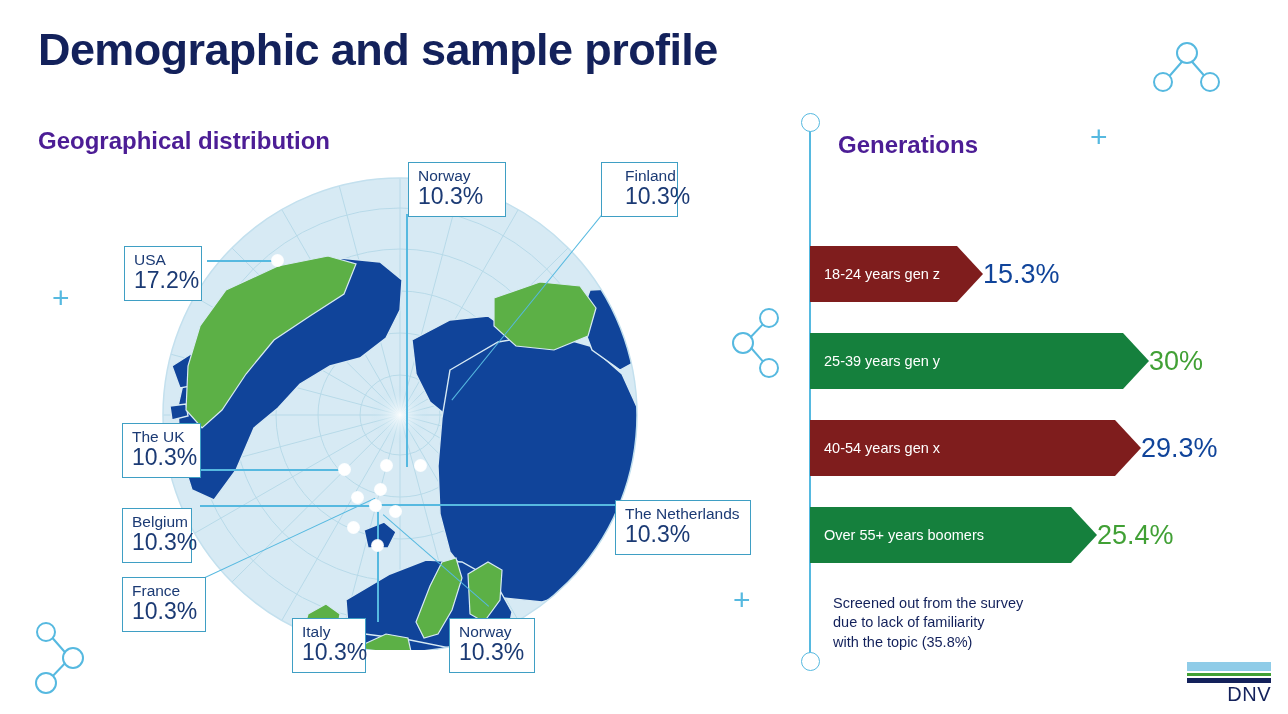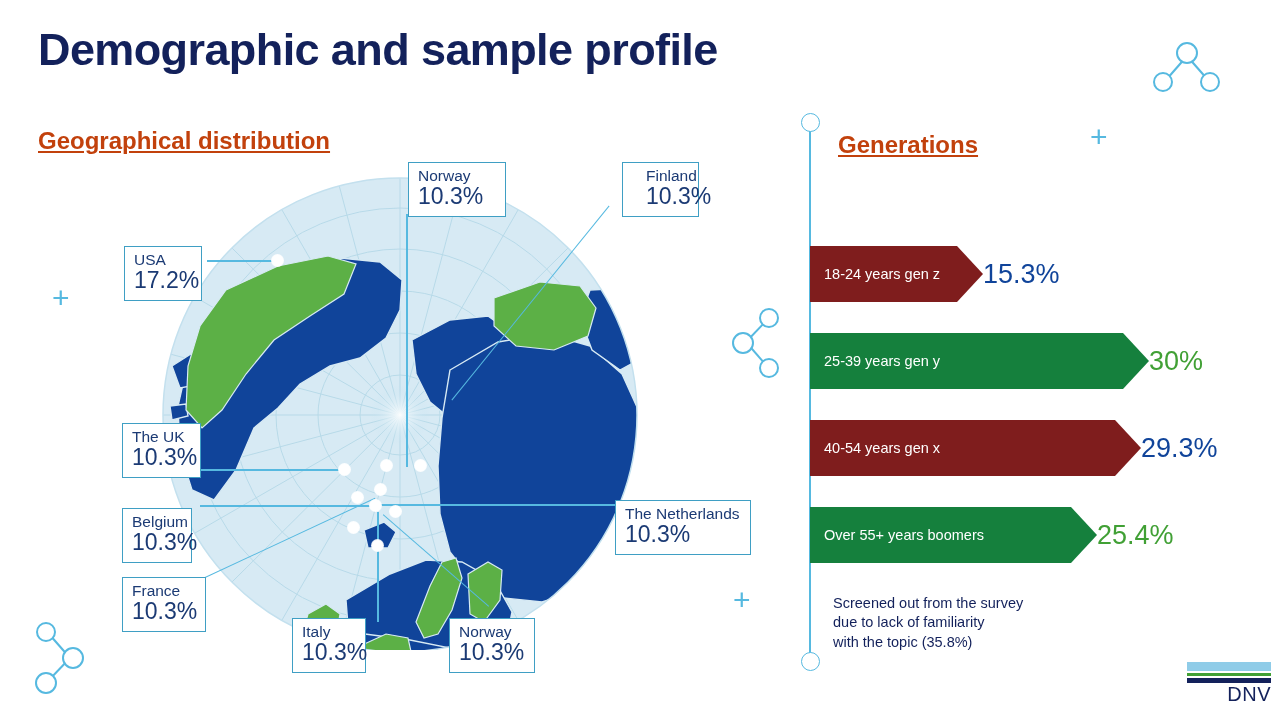--- a/index.html
+++ b/index.html
@@ -28,23 +28,22 @@
     font-weight: 700;
     color: #13215b;
     letter-spacing: -0.6px;
     white-space: nowrap;
   }
 
   .section-title {
     position: absolute;
     font-size: 24px;
     font-weight: 700;
-    color: #c2410c;
-    white-space: nowrap;
-    text-decoration: underline;
+    color: #4c1d95;
+    white-space: nowrap;
   }
   #geo-title { left: 38px; top: 127px; }
   #gen-title { left: 838px; top: 131px; }
 
   
   .deco-plus {
     position: absolute;
     color: #56b9e0;
     font-weight: 300;
     line-height: 1;
@@ -364,21 +363,21 @@
   <div class="callout" style="left:124px; top:208px; width:78px;margin-top:38px;">
     <div class="c-name">USA</div>
     <div class="c-val">17.2%</div>
   </div>
 
   <div class="callout" style="left:408px; top:162px; width:98px;">
     <div class="c-name">Norway</div>
     <div class="c-val">10.3%</div>
   </div>
 
-  <div class="callout" style="left:622px; top:162px; width:77px;padding-left:23px;">
+  <div class="callout" style="left:601px; top:162px; width:77px;padding-left:23px;">
     <div class="c-name">Finland</div>
     <div class="c-val">10.3%</div>
   </div>
 
   <div class="callout" style="left:122px; top:423px; width:79px;">
     <div class="c-name">The UK</div>
     <div class="c-val">10.3%</div>
   </div>
 
   <div class="callout" style="left:122px; top:508px; width:70px;">

